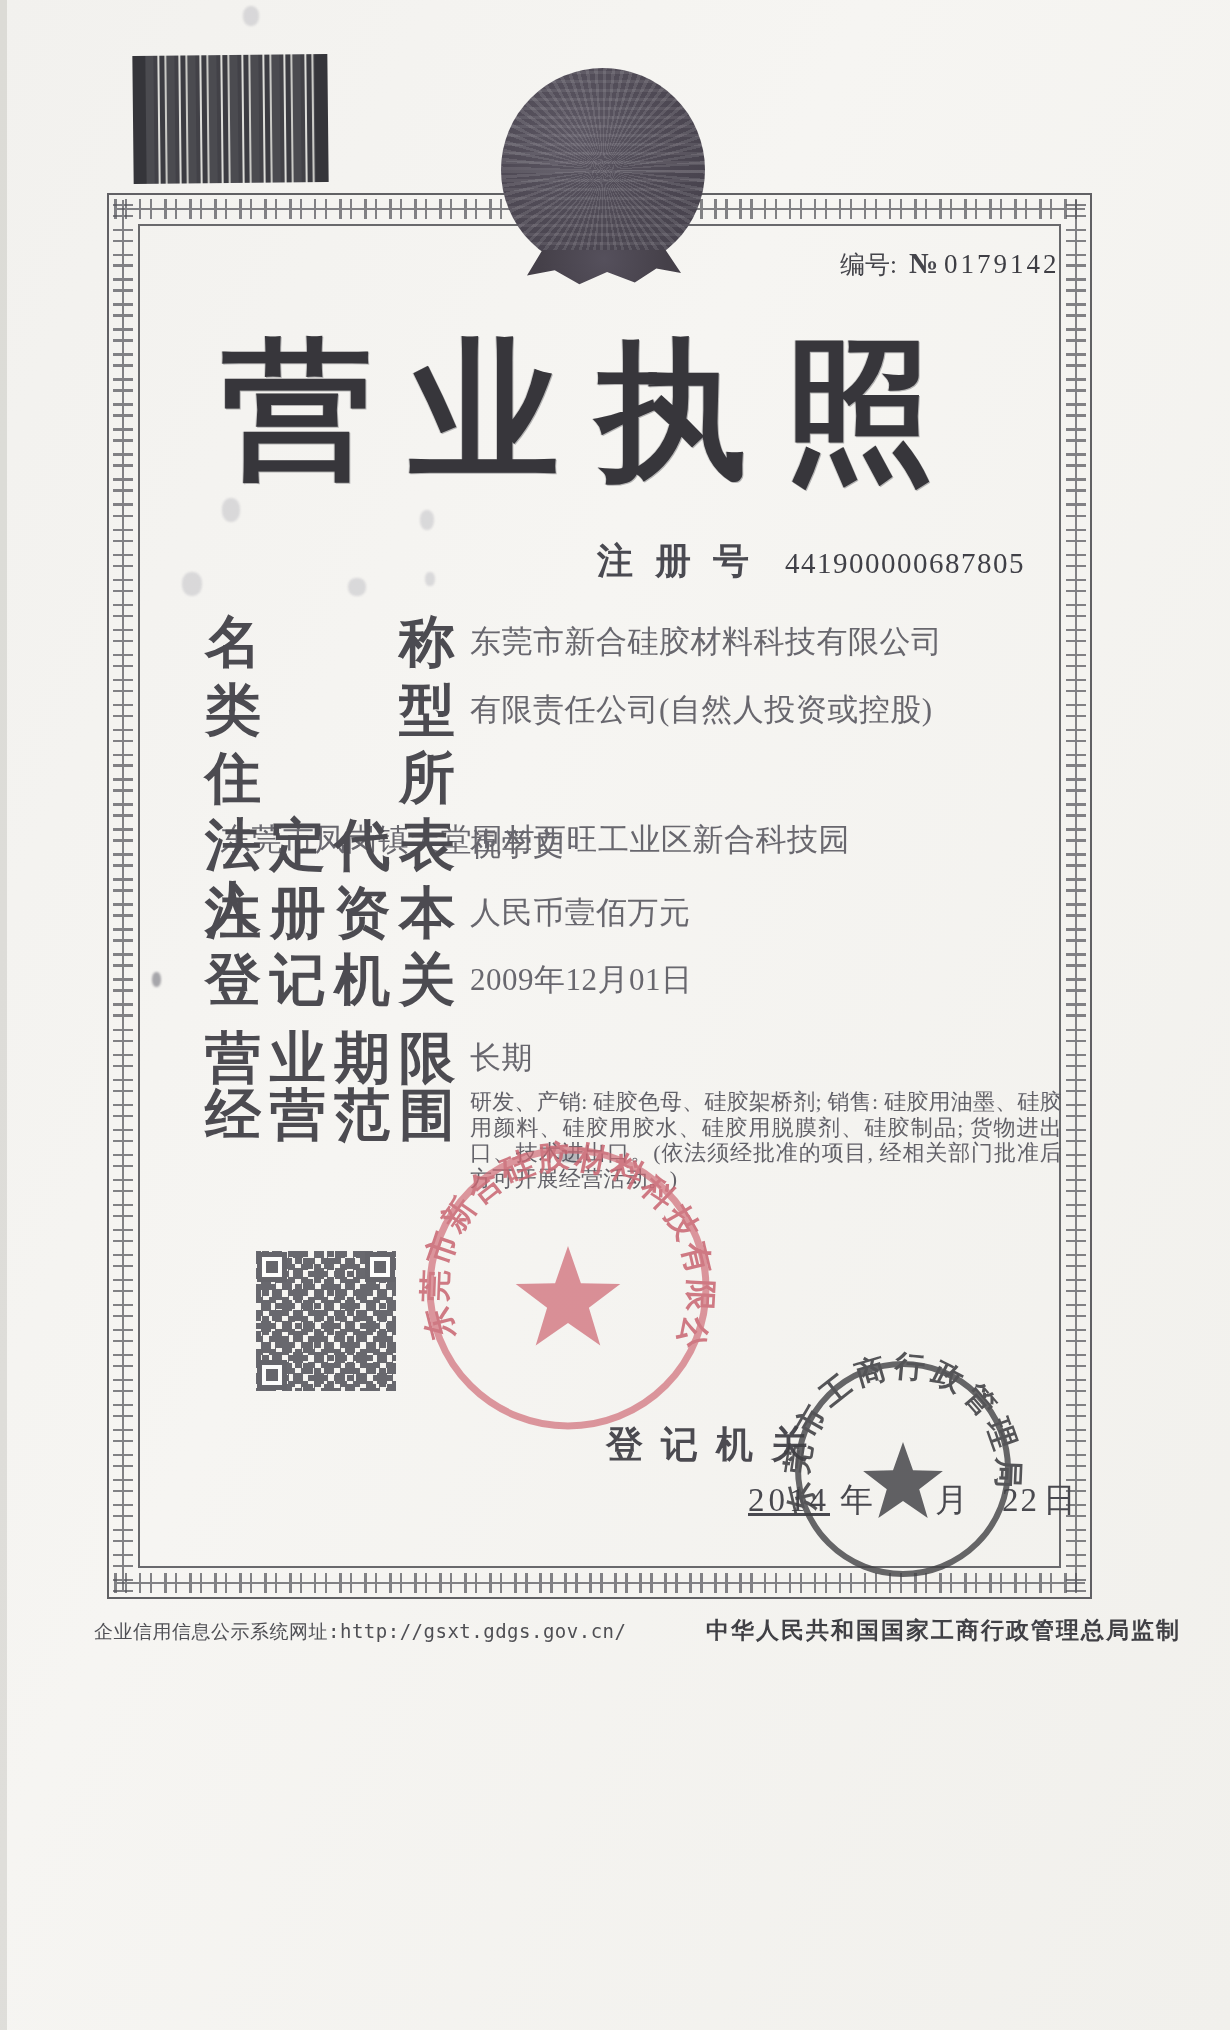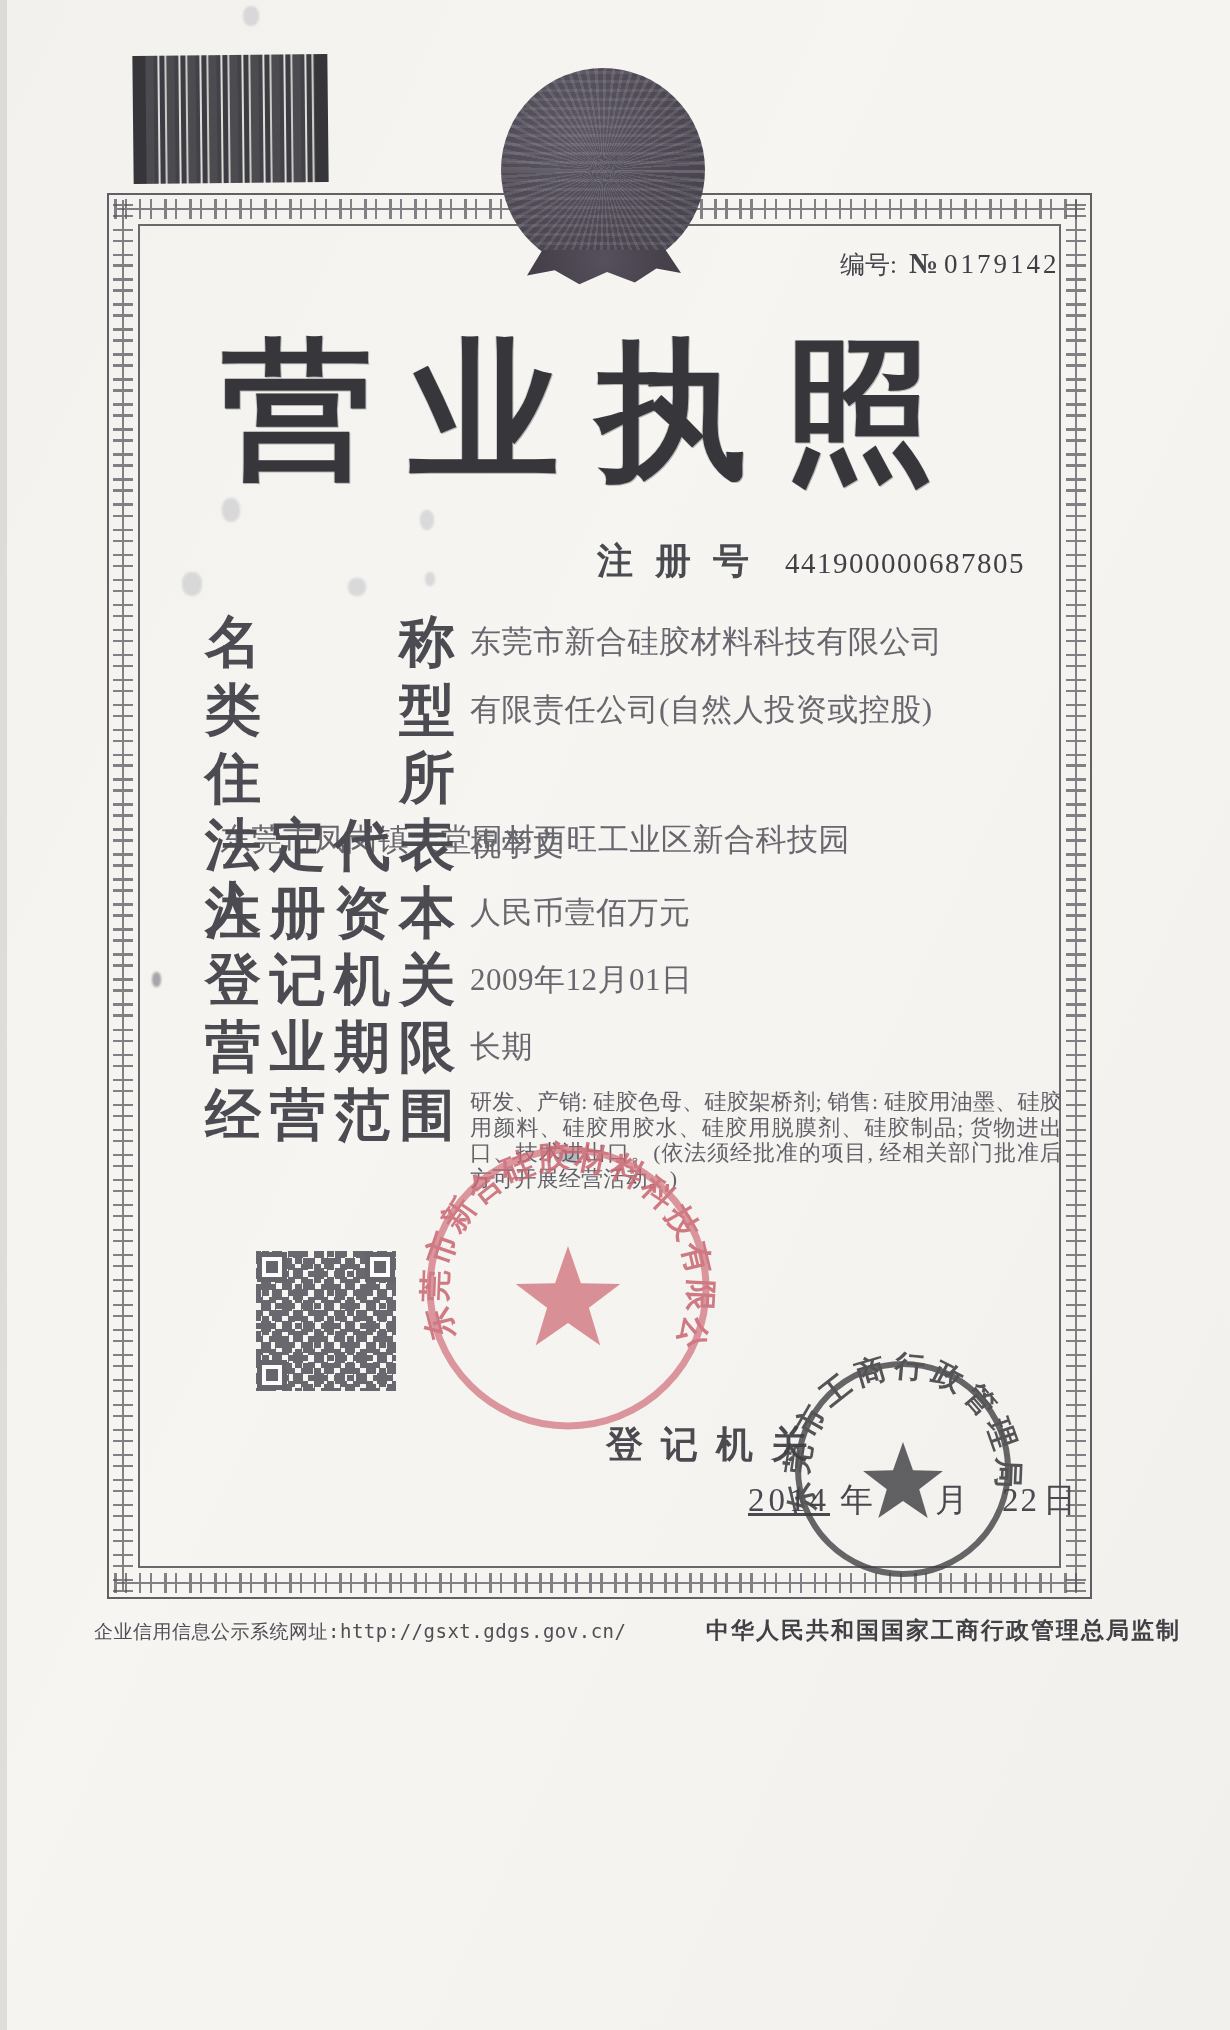--- a/index.html
+++ b/index.html
@@ -66,21 +66,21 @@
   }
   .regno{position:absolute;left:597px;top:537px;z-index:2;font-size:36px;color:#4a4a51;white-space:nowrap;}
   .regno .lbl{letter-spacing:22px;font-weight:600;}
   .regno .num{font-size:29px;letter-spacing:1.5px;margin-left:14px;color:#404047;}
   
   .fields{position:absolute;left:205px;top:612px;width:865px;z-index:2;}
   .frow{position:absolute;left:0;width:865px;}
   .frow:nth-of-type(1){top:0px;} .frow:nth-of-type(2){top:68px;text-decoration:underline;}
   .frow:nth-of-type(3){top:136px;} .frow:nth-of-type(4){top:203px;}
   .frow:nth-of-type(5){top:271px;} .frow:nth-of-type(6){top:338px;}
-  .frow:nth-of-type(7){top:405px;} .frow:nth-of-type(8){top:473px;}
+  .frow:nth-of-type(7){top:416px;} .frow:nth-of-type(8){top:473px;}
   .flabel{
     display:inline-block;width:250px;vertical-align:top;
     font-size:56px;font-weight:600;color:#4c4b51;line-height:1.1;
     text-align:justify;text-align-last:justify;filter:blur(.2px);
   }
   .fvalue{
     display:inline-block;margin-left:15px;padding-top:9px;vertical-align:top;
     font-size:31px;color:#68676e;letter-spacing:.5px;white-space:nowrap;
   }
   .frow.scope .fvalue{

